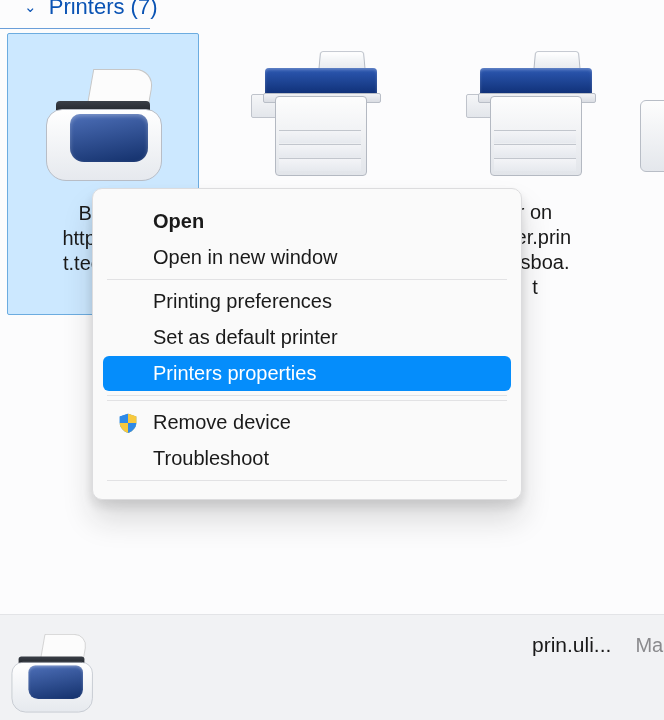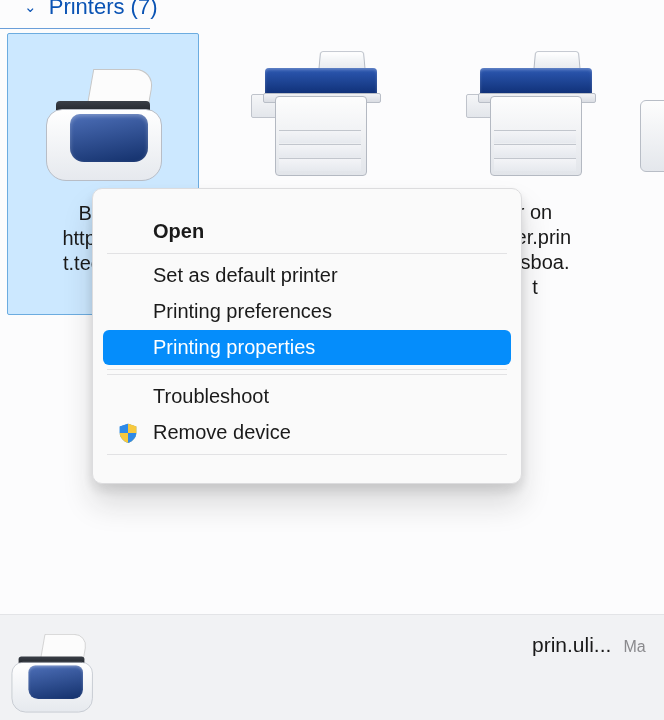--- a/index.html
+++ b/index.html
@@ -131,21 +131,21 @@
   
   .context-menu{
     position:absolute;
     left:92px;
     top:188px;
     width:428px;
     background:#fafafa;
     border:1px solid #dcdcde;
     border-radius:10px;
     box-shadow:0 20px 30px rgba(30,30,30,.15),0 6px 12px rgba(30,30,30,.12);
-    padding:24px 0;
+    padding:14px 0;
   }
   .menu-item{
     position:relative;
     margin:1px 10px;
     padding:6px 12px 6px 50px;
     font-size:20px;
     color:#1a1a1a;
     border-radius:6px;
     cursor:default;
   }
@@ -177,21 +177,21 @@
     left:6px; top:12px;
     transform:scale(.7);
     transform-origin:top left;
   }
   .bottom-text{
     position:absolute;
     left:532px; top:18px;
     font-size:21px;
     color:#1a1a1a;
   }
-  .bottom-text .meta{color:#8a8a8d;font-size:16px;margin-left:12px;}
+  .bottom-text .meta{color:#8a8a8d;font-size:20px;margin-left:24px;}
 </style>
 </head>
 <body>
 
 <div class="section-header" style="left:24px;top:-6px;font-size:22px;">
   <span style="font-size:15px;position:relative;top:-2px;margin-right:6px;">⌄</span>
   <span>Printers (7)</span>
 </div>
 <div class="section-underline"></div>
 
@@ -241,40 +241,41 @@
   <div>r on</div>
   <div>rver.prin</div>
   <div>ulisboa.</div>
   <div>t</div>
 </div>
 
 <div class="edge-copier"></div>
 
 <div class="context-menu">
   <div class="menu-item bold">Open</div>
-  <div class="menu-sep"></div>
+  <div class="menu-item">Open in new window</div>
+  <div class="menu-sep"></div>
+  <div class="menu-item">Printing preferences</div>
   <div class="menu-item">Set as default printer</div>
-  <div class="menu-item">Printing preferences</div>
-  <div class="menu-item highlight">Printing properties</div>
-  <div class="menu-sep"></div>
-  <div class="menu-sep"></div>
-  <div class="menu-item">Troubleshoot</div>
+  <div class="menu-item highlight">Printers properties</div>
+  <div class="menu-sep"></div>
+  <div class="menu-sep"></div>
   <div class="menu-item">
     <span class="shield-icon">
       <svg viewBox="0 0 24 24" width="22" height="22">
         <path d="M12 2 L21 5 V12 C21 17 17 21 12 23 C7 21 3 17 3 12 V5 Z" fill="#2f8ae8"></path>
         <path d="M12 2 L21 5 V12 C21 17 17 21 12 23 V2 Z" fill="#f7c93e"></path>
         <path d="M12 12 L21 12 V12 C21 17 17 21 12 23 V12 Z" fill="#2f8ae8"></path>
         <path d="M12 12 L3 12 V12 C3 17 7 21 12 23 V12 Z" fill="#f7c93e"></path>
         <path d="M12 2 L3 5 V12 H12 Z" fill="#2f8ae8"></path>
         <path d="M12 2 L21 5 V12 H12 Z" fill="#f7c93e"></path>
       </svg>
     </span>
     <span>Remove device</span>
   </div>
+  <div class="menu-item">Troubleshoot</div>
   <div class="menu-sep"></div>
 </div>
 
 <div class="bottom-bar">
   <div class="bottom-icon">
     <div class="small-printer">
       <div class="paper"></div>
       <div class="slot"></div>
       <div class="body"></div>
       <div class="lid"></div>

